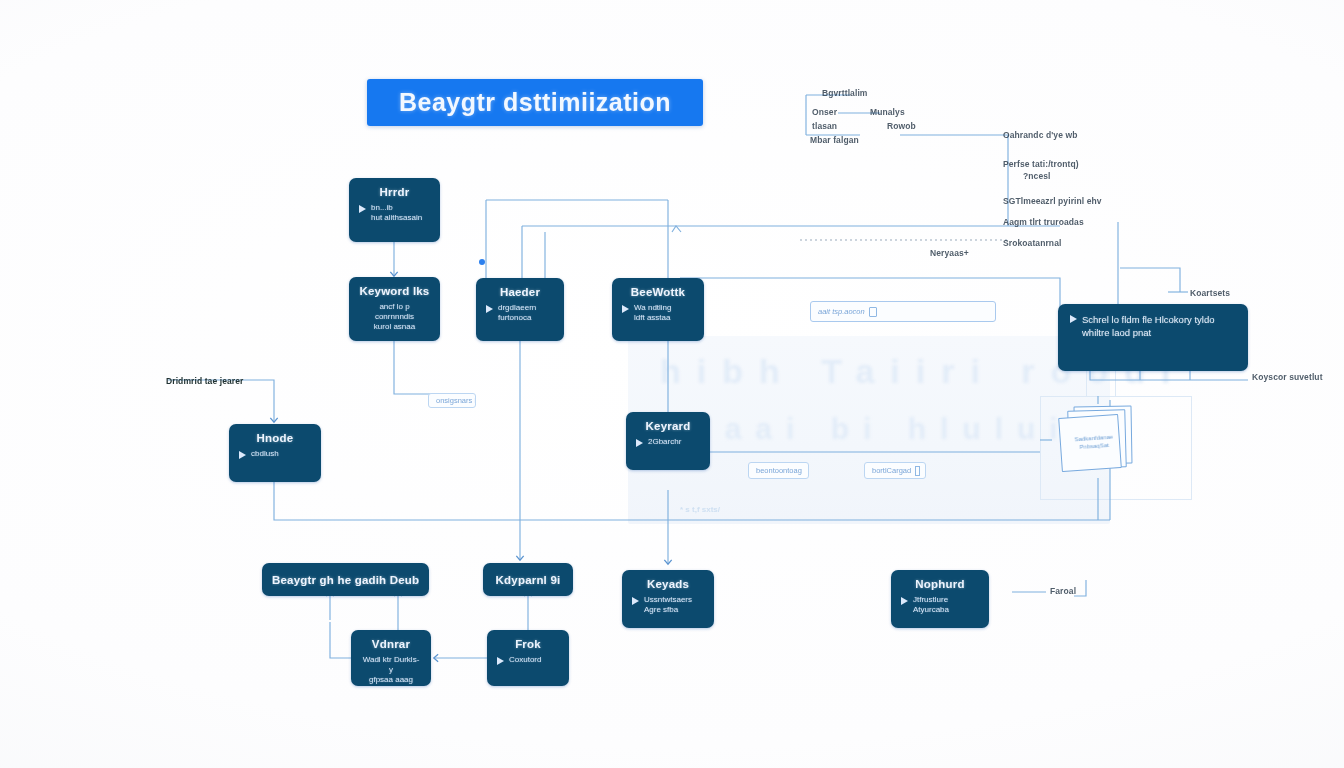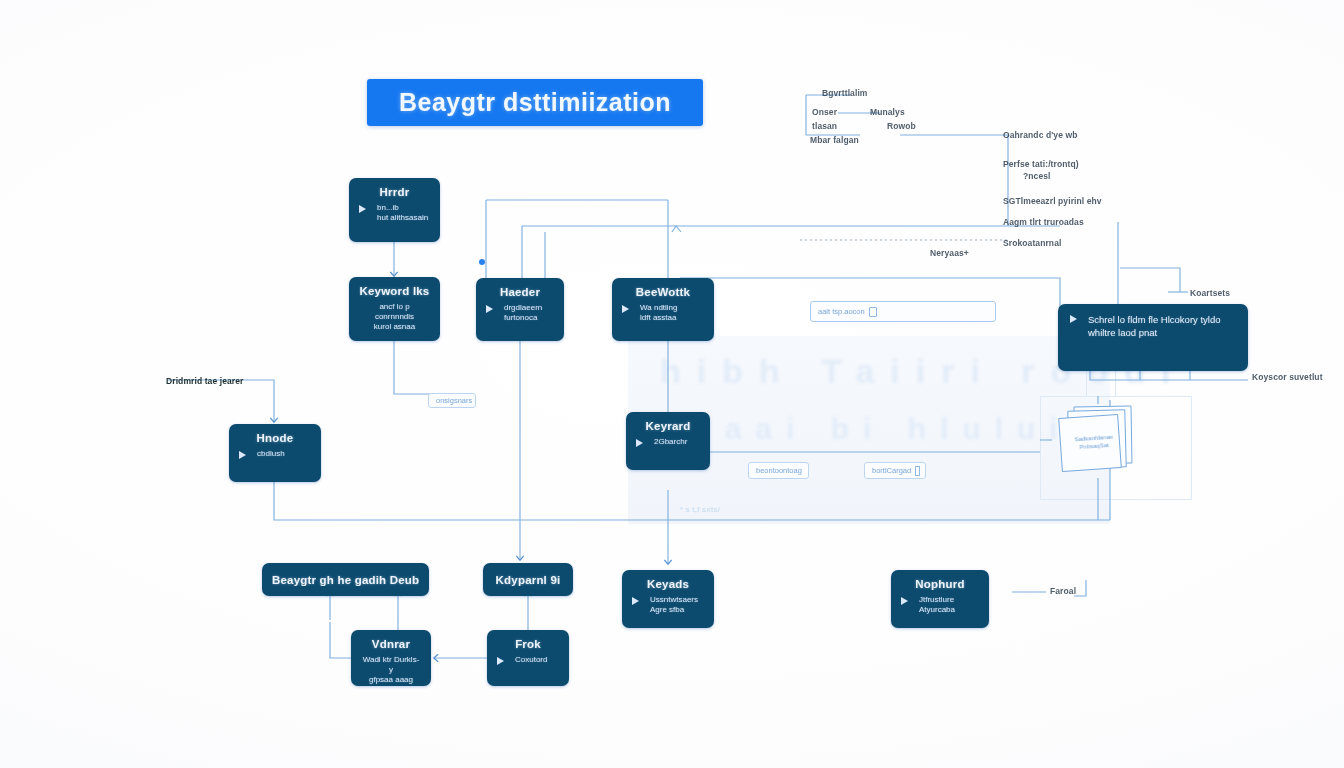--- a/index.html
+++ b/index.html
@@ -32,21 +32,21 @@
   }
   .node .ttl{
     font-size:11.5px;font-weight:700;letter-spacing:.2px;
     text-align:center;
     color:#eef5ff;
     text-shadow:0 0 3px rgba(255,255,255,.45);
     filter:blur(.35px);
     white-space:nowrap;
     overflow:hidden;
   }
-  .node .rowline{display:flex;align-items:flex-start;gap:11px;margin-top:5px;}
+  .node .rowline{display:flex;align-items:flex-start;gap:5px;margin-top:5px;}
   .node .tri{
     width:0;height:0;flex:0 0 auto;margin-top:2px;
     border-top:4.5px solid transparent;border-bottom:4.5px solid transparent;
     border-left:7px solid #dce9fb;
     filter:blur(.2px);
   }
   .node .sub{
     font-size:8px;line-height:10px;color:#d7e7fb;
     filter:blur(.45px);
     text-shadow:0 0 2px rgba(255,255,255,.3);
@@ -80,21 +80,21 @@
 
   
   .tag{
     position:absolute;border:1px solid #bcd6f2;border-radius:3px;
     background:#fbfdff;
     display:flex;align-items:center;gap:4px;
     padding:0 7px;box-sizing:border-box;
     font-size:7.5px;color:#7ba6d8;filter:blur(.55px);
     white-space:nowrap;overflow:hidden;
   }
-  .tag.search{border-color:#a9c9ee;}
+  .tag.search{border-color:#a9c9ee;font-style:italic;}
   .tag .mini-ico{width:6px;height:8px;border:1px solid #8fb8e4;border-radius:1px;flex:0 0 auto;}
 
   
   .frame{position:absolute;border:1px solid #cfe0f3;}
   .frame.light{border-color:#dde9f6;}
 
   
   .annot{
     position:absolute;font-size:8.5px;color:#233;
     filter:blur(.6px);white-space:nowrap;font-weight:600;
@@ -224,21 +224,21 @@
 
   <div class="node" style="left:476px;top:278px;width:88px;height:63px;">
     <div class="ttl">Haeder</div>
     <div class="rowline">
       <span class="tri"></span>
       <span class="sub" style="white-space:pre-line;">drgdlaeern
 furtonoca</span>
     </div>
   </div>
 
-  <div class="node" style="left:612px;top:278px;width:102px;height:63px;">
+  <div class="node" style="left:612px;top:278px;width:92px;height:63px;">
     <div class="ttl">BeeWottk</div>
     <div class="rowline">
       <span class="tri"></span>
       <span class="sub" style="white-space:pre-line;">Wa ndtling
 ldft asstaa</span>
     </div>
   </div>
 
   <div class="node" style="left:229px;top:424px;width:92px;height:58px;">
     <div class="ttl">Hnode</div>

